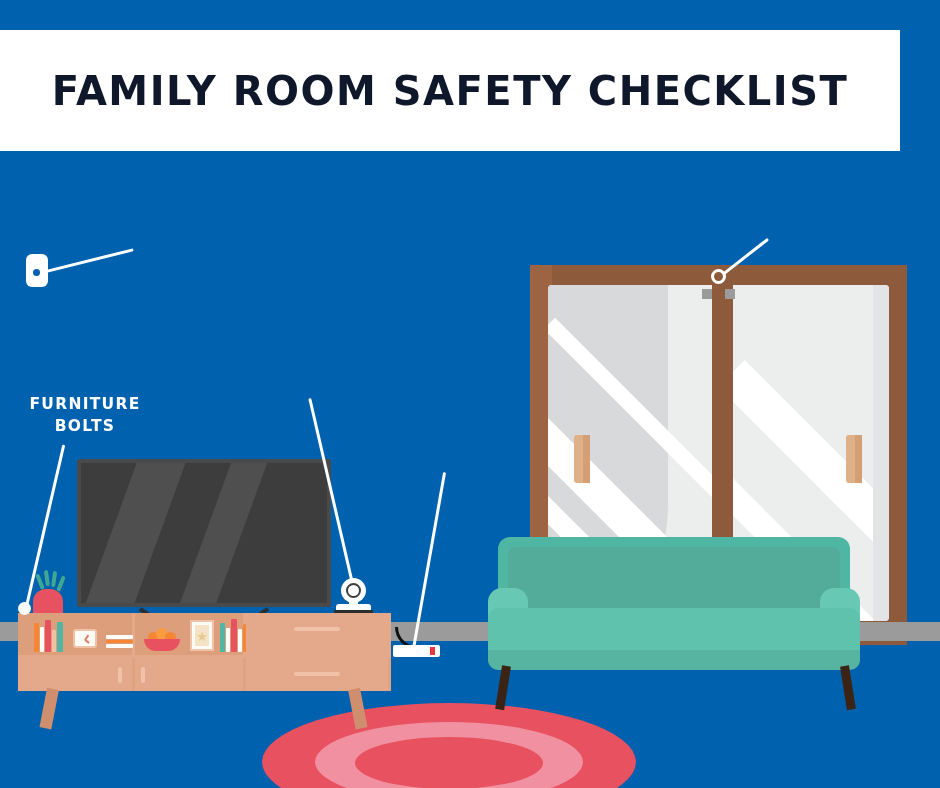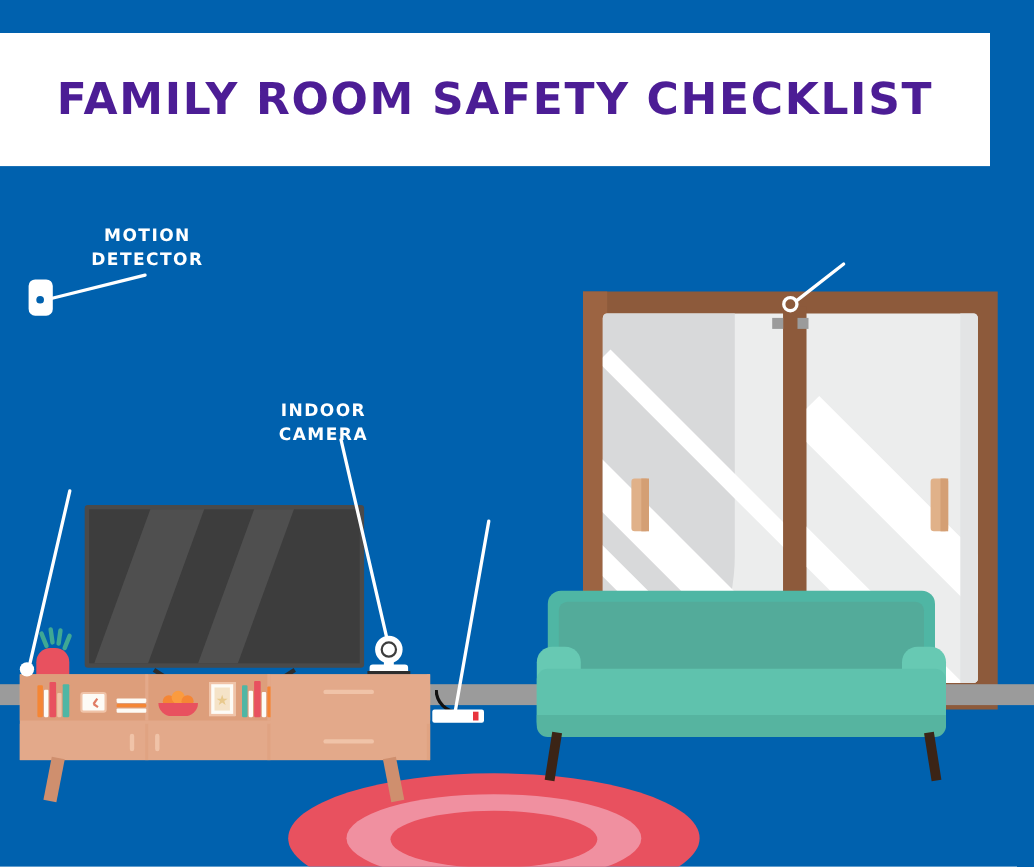--- a/index.html
+++ b/index.html
@@ -20,21 +20,21 @@
   .title-banner {
     position:absolute;
     left:0; top:30px;
     width:900px; height:121px;
     background:#ffffff;
     display:flex;
     align-items:center;
     justify-content:center;
   }
   .title-text {
-    color:#4c1d95;
+    color:#0f172a;
     font-size:40px;
     font-weight:bold;
     letter-spacing:1.5px;
     text-transform:uppercase;
     font-family:"DejaVu Sans", sans-serif;
     white-space:nowrap;
   }
 
   
   .callout-label {
@@ -426,22 +426,20 @@
   <div class="leader-ring" style="left:711px;top:269px;"></div>
   <div class="leader" style="left:724px;top:272px;width:56px;transform:rotate(-38deg);"></div>
 
   <div class="leader-dot" style="left:18px;top:602px;"></div>
   <div class="leader" style="left:26px;top:607px;width:168px;transform:rotate(-77deg);"></div>
 
   <div class="leader" style="left:352px;top:580px;width:188px;transform:rotate(-103deg);"></div>
 
   <div class="leader" style="left:413px;top:650px;width:182px;transform:rotate(-80deg);"></div>
 
-  <div class="callout-label lbl-motion">MOTION
-DETECTOR</div>
-  <div class="callout-label lbl-indoor">INDOOR
-CAMERA</div>
+  <div class="callout-label lbl-furn">FURNITURE
+BOLTS</div>
 
   <div class="title-banner">
     <div class="title-text">Family Room Safety Checklist</div>
   </div>
 
 </div>
 
 </body></html>

